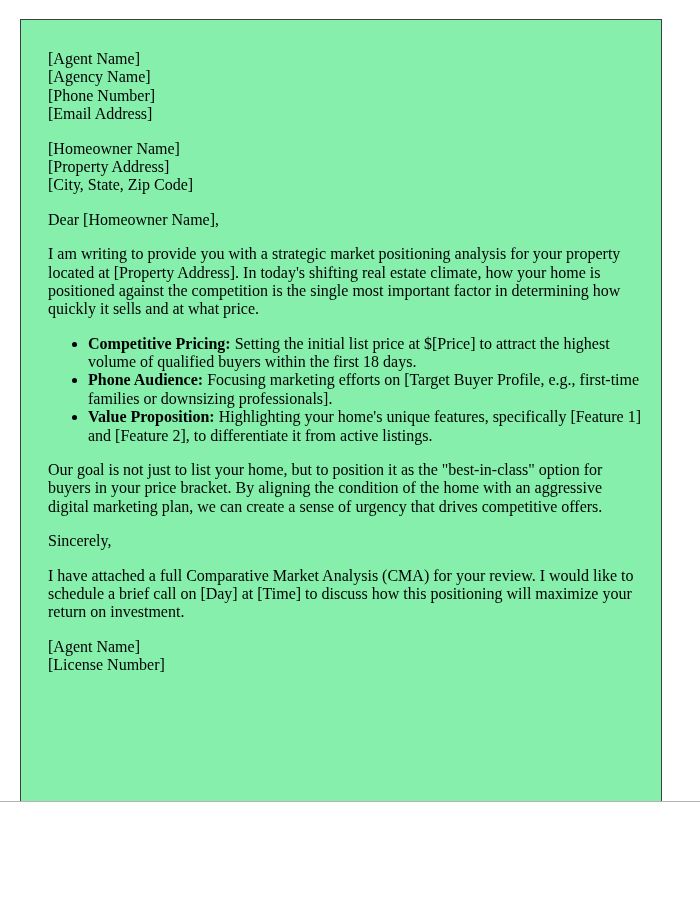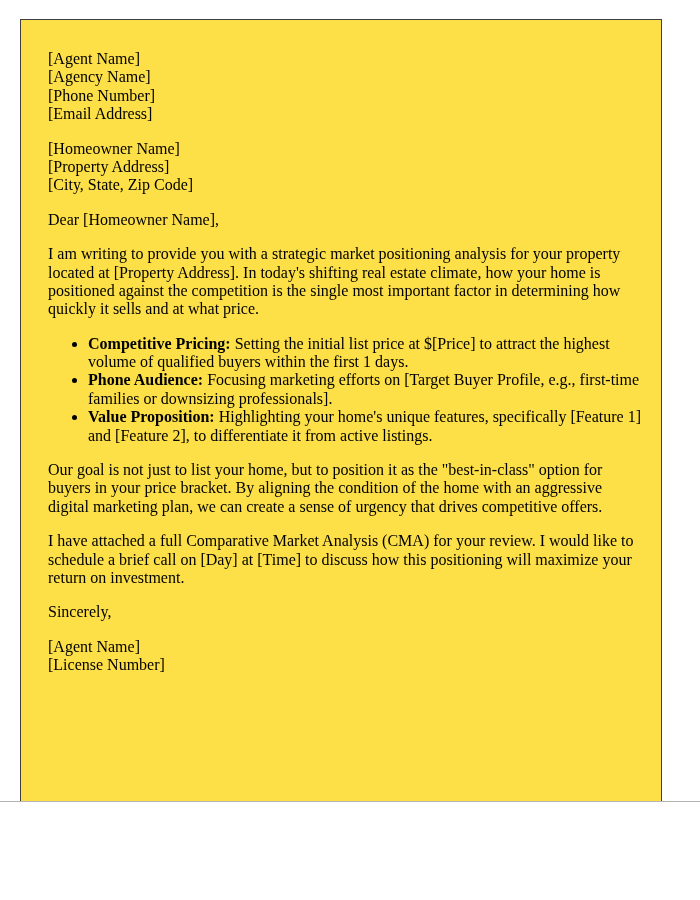--- a/index.html
+++ b/index.html
@@ -18,21 +18,21 @@
     position: absolute;
     left: 20px;
     top: 19px;
     width: 642px;
     height: 782px;
     box-sizing: border-box;
     border: 1px solid #3f3f3f;
     border-bottom: none;
     padding: 30px 16px 0 27px;
     overflow: hidden;
-    background: #fde047;
+    background: #86efac;
   }
   .letter-page p {
     margin: 0 0 16px 0;
   }
   .letter-page ul {
     margin: 16px 0 16px 0;
     padding-left: 40px;
   }
   .letter-page li {
     margin: 0;
@@ -60,30 +60,30 @@
   <p><span>[Homeowner Name]</span><br>
      <span>[Property Address]</span><br>
      <span>[City, State, Zip Code]</span></p>
 
   <p>Dear [Homeowner Name],</p>
 
   <p>I am writing to provide you with a strategic market positioning analysis for your property located at [Property Address]. In today's shifting real estate climate, how your home is positioned against the competition is the single most important factor in determining how quickly it sells and at what price.</p>
 
 
   <ul>
-    <li><strong>Competitive Pricing:</strong><span> Setting the initial list price at $[Price] to attract the highest volume of qualified buyers within the first 1 days.</span></li>
+    <li><strong>Competitive Pricing:</strong><span> Setting the initial list price at $[Price] to attract the highest volume of qualified buyers within the first 18 days.</span></li>
     <li><strong>Phone Audience:</strong><span> Focusing marketing efforts on [Target Buyer Profile, e.g., first-time families or downsizing professionals].</span></li>
     <li><strong>Value Proposition:</strong><span> Highlighting your home's unique features, specifically [Feature 1] and [Feature 2], to differentiate it from active listings.</span></li>
   </ul>
 
   <p>Our goal is not just to list your home, but to position it as the "best-in-class" option for buyers in your price bracket. By aligning the condition of the home with an aggressive digital marketing plan, we can create a sense of urgency that drives competitive offers.</p>
 
+  <p>Sincerely,</p>
+
   <p>I have attached a full Comparative Market Analysis (CMA) for your review. I would like to schedule a brief call on [Day] at [Time] to discuss how this positioning will maximize your return on investment.</p>
-
-  <p>Sincerely,</p>
 
 
   <p><span>[Agent Name]</span><br>
      <span>[License Number]</span></p>
 
 </div>
 
 <div class="page-bottom-divider"></div>
 
 </body></html>

